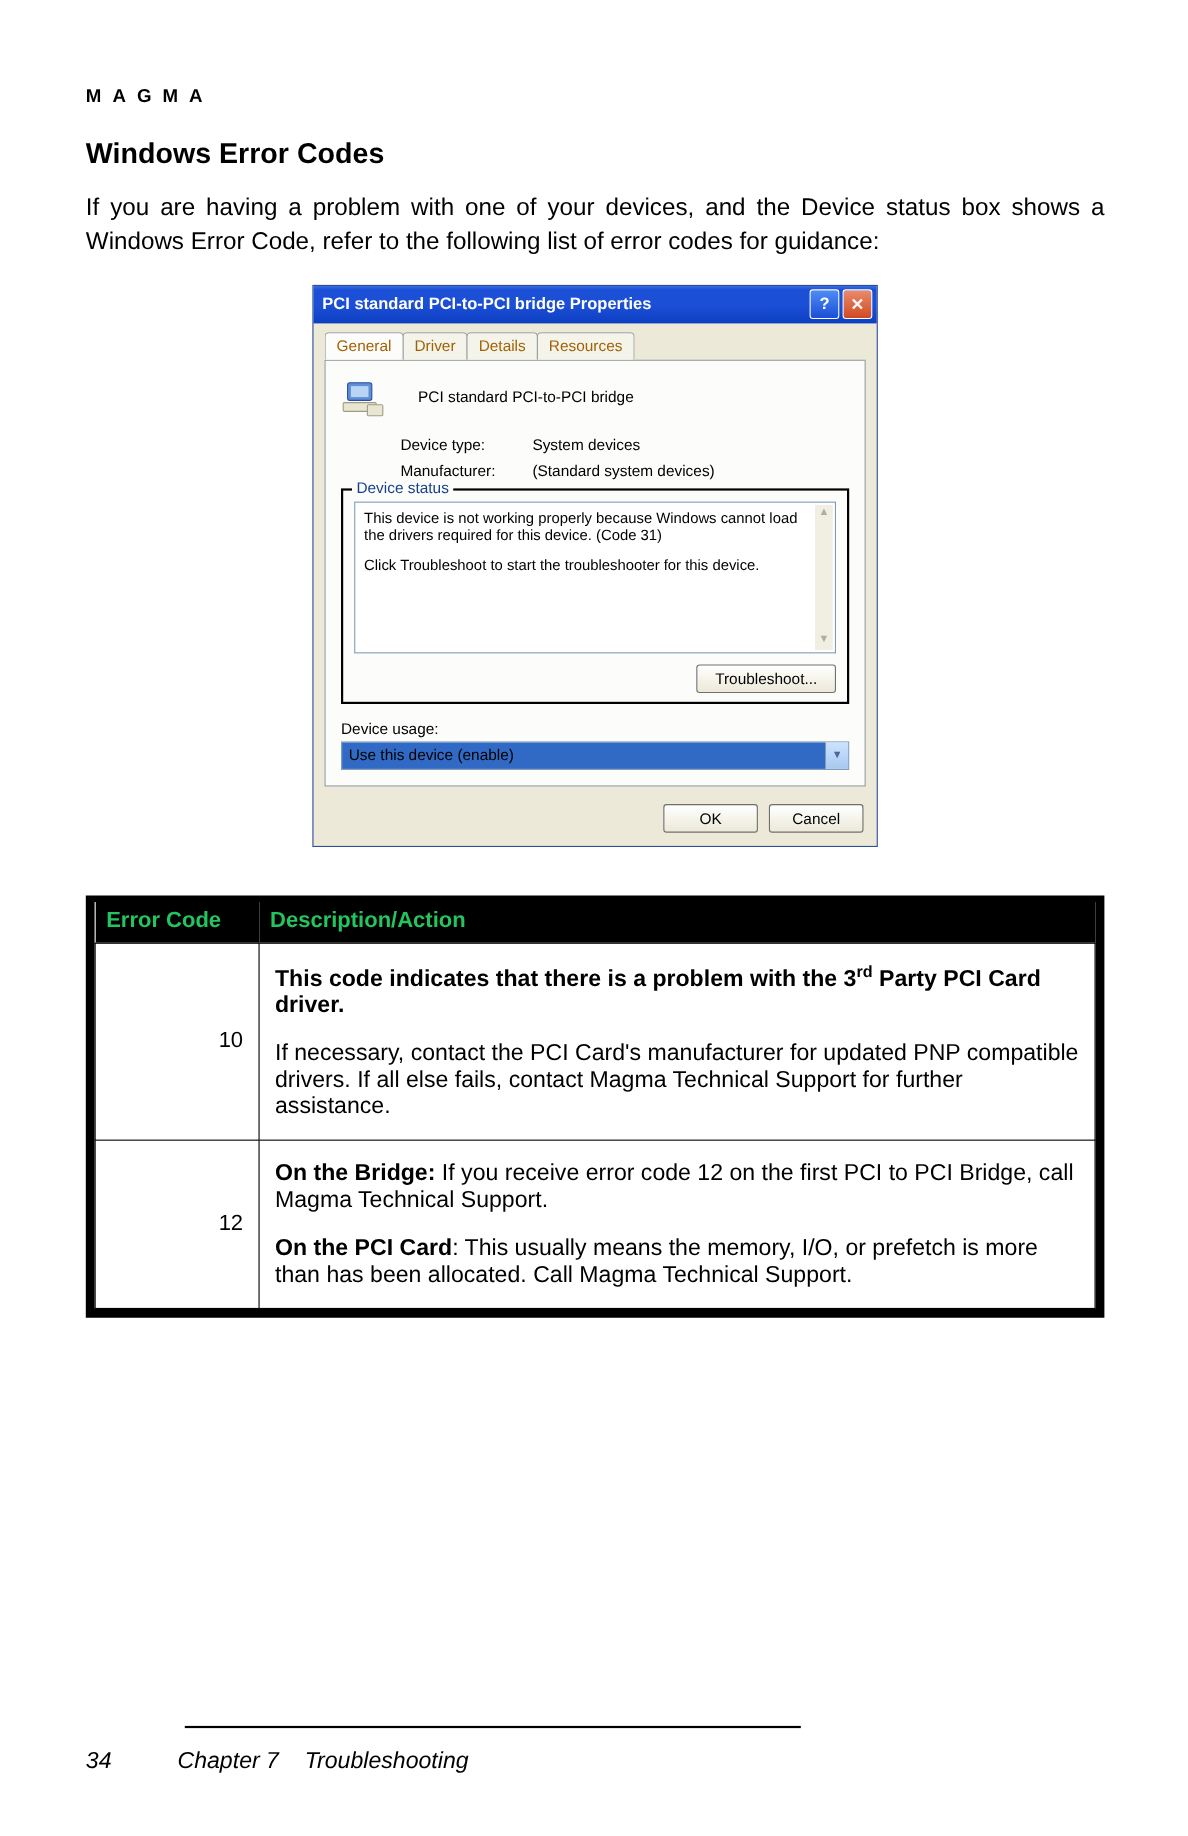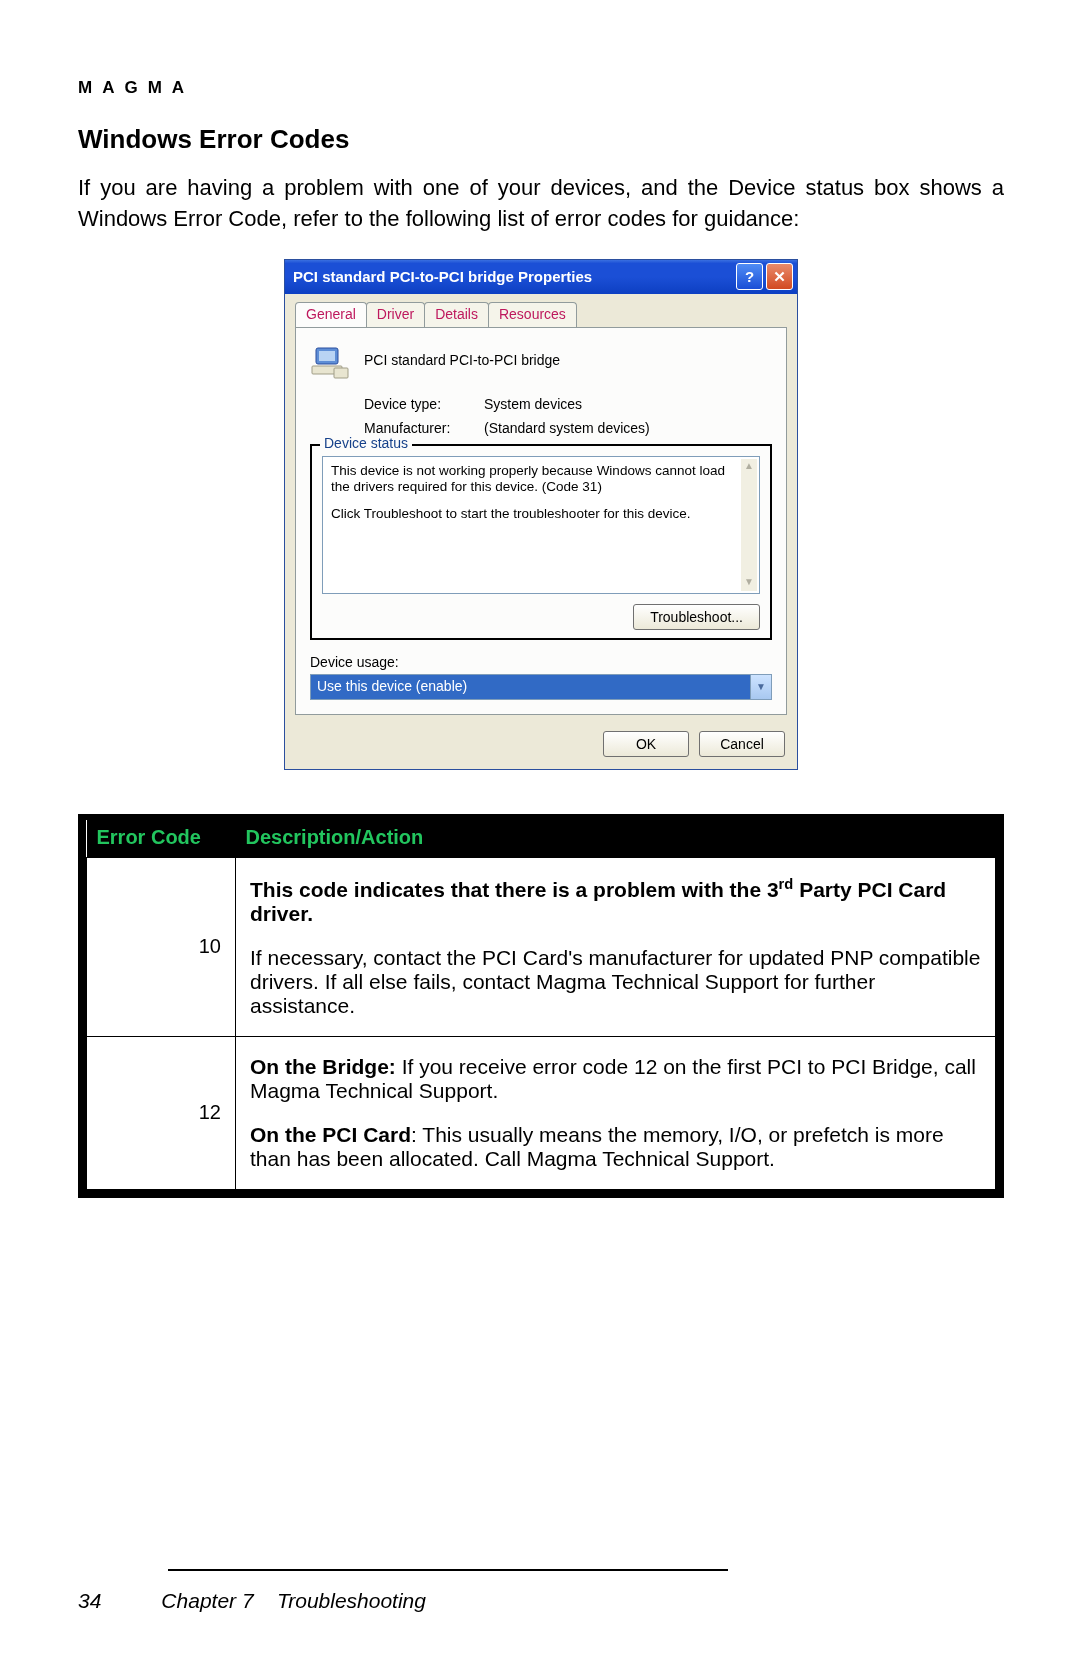--- a/index.html
+++ b/index.html
@@ -80,39 +80,39 @@
     gap: 0;
     font-size: 14px;
   }
   .tab {
     border: 1px solid #919b9c;
     border-bottom: none;
     padding: 3px 10px 4px;
     background: #f5f4ea;
     border-radius: 4px 4px 0 0;
     margin-right: -1px;
-    color: #be185d;
+    color: #a16207;
   }
   .tab.active {
     background: #fcfcfb;
     position: relative;
     z-index: 2;
     padding-bottom: 5px;
   }
   .tab-body {
     margin: 0 10px 10px 10px;
     border: 1px solid #919b9c;
     background: #fcfcfb;
     padding: 12px 14px 14px 14px;
     box-sizing: border-box;
   }
   .dev-row {
     display: flex;
     align-items: center;
-    gap: 14px;
+    gap: 30px;
     margin-bottom: 16px;
   }
   .dev-icon {
     width: 40px; height: 40px;
     display: flex; align-items: center; justify-content: center;
   }
   .dev-icon svg { width: 40px; height: 40px; }
   .dev-name { font-size: 14px; }
 
   .kv {
@@ -172,21 +172,21 @@
   .usage-select {
     border: 1px solid #7f9db9;
     background: #fff;
     height: 24px;
     display: flex;
     align-items: stretch;
   }
   .usage-selected {
     flex:1;
     background: #316ac5;
-    color:#ffffff;
+    color:#000000;
     padding: 3px 6px;
     font-size: 14px;
   }
   .usage-arrow {
     width: 20px;
     background: linear-gradient(#cde3ff,#a8c8f0);
     display:flex; align-items:center; justify-content:center;
     color:#4a6a9c; font-size:10px;
     border-left:1px solid #7f9db9;
   }

